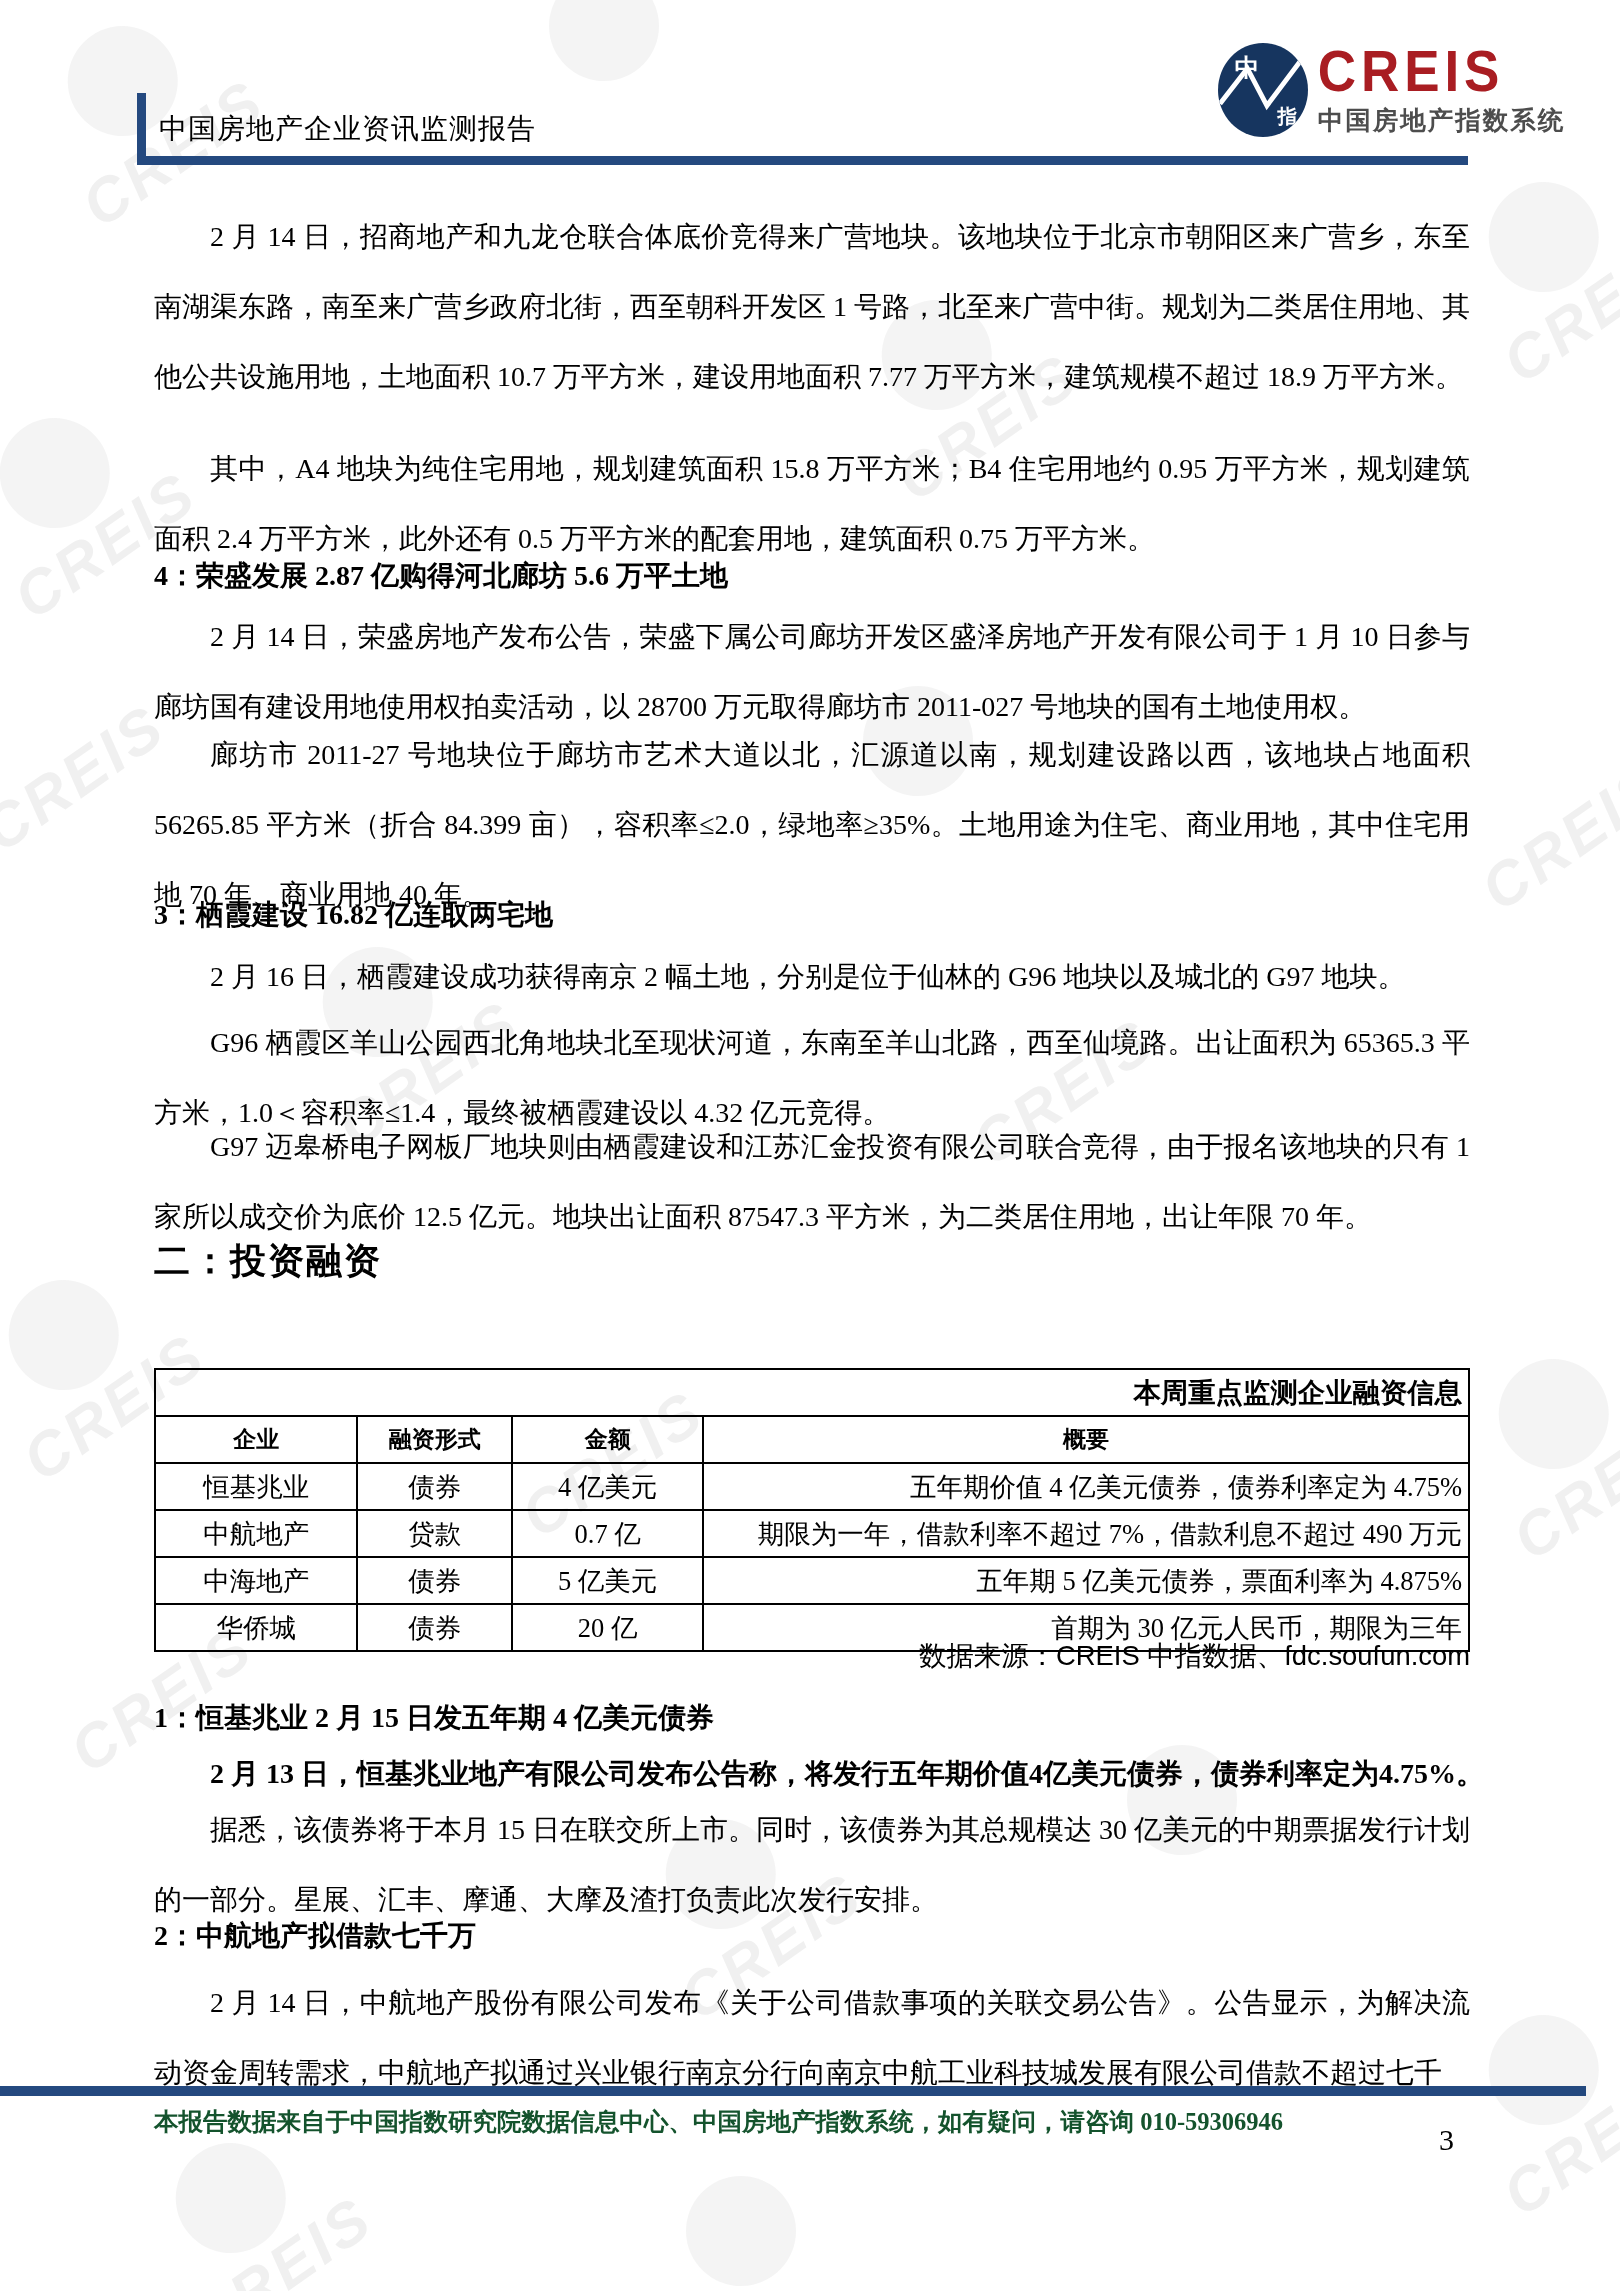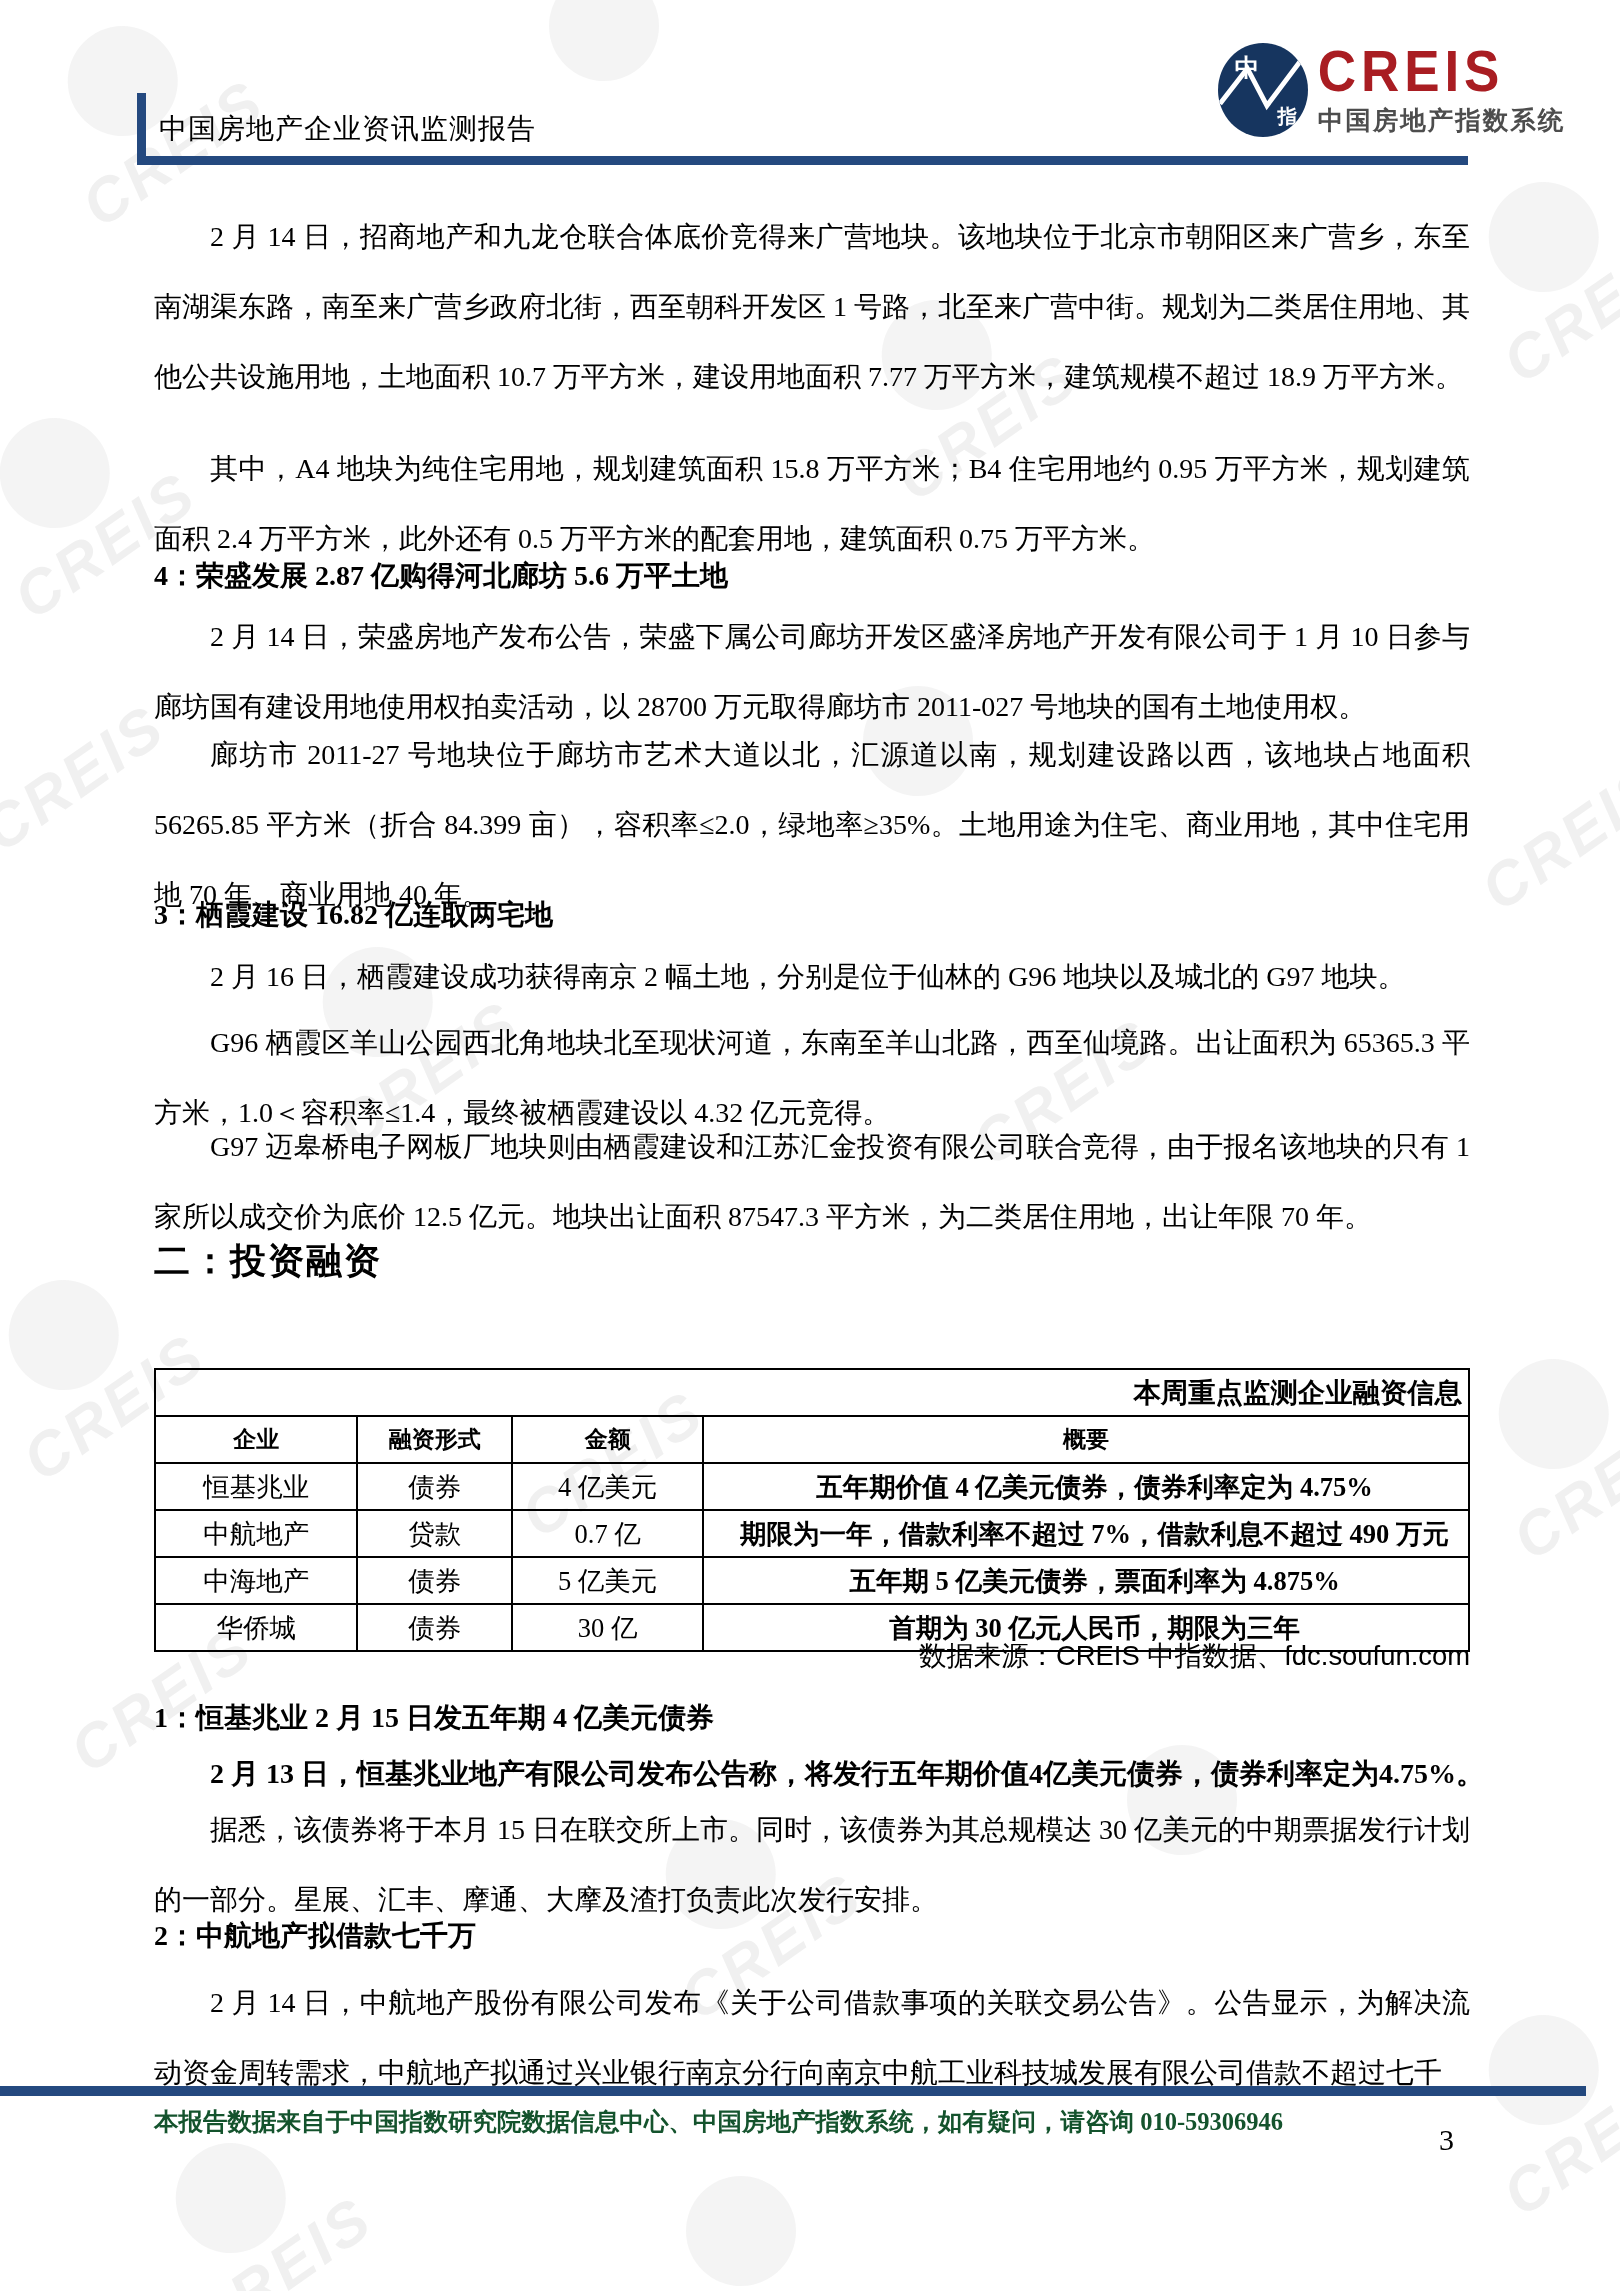--- a/index.html
+++ b/index.html
@@ -37,21 +37,21 @@
   .sec-h{font-size:36px;line-height:65px;font-weight:bold;letter-spacing:2px;}
   .nowrap{white-space:nowrap;overflow:hidden;text-align:left;font-weight:bold;}
   
   .fin-table{width:1316px;border-collapse:collapse;table-layout:fixed;
       font-size:26.5px;background:transparent;}
   .fin-table td,.fin-table th{border:2px solid #000;height:45px;padding:0 5.9px;
       text-align:center;font-weight:normal;overflow:hidden;white-space:nowrap;}
   .fin-table{border:2.9px solid #000;}
   .fin-table .t-title td{font-weight:bold;font-size:27.4px;text-align:right;}
   .fin-table th{font-weight:bold;font-size:23px;}
-  .fin-table td.desc{text-align:center;padding-left:23px;font-weight:bold;}
+  .fin-table td.desc{text-align:right;padding-left:23px;}
   .source-line{font-size:27.4px;line-height:49px;text-align:right;
       font-family:"Liberation Sans","DejaVu Sans",sans-serif;}
   
   .f-bar{position:absolute;left:0;top:2086px;width:1586px;height:9.8px;background:#24497F;z-index:2;}
   .f-note{position:absolute;left:154px;top:2105px;font-size:24.5px;font-weight:bold;
       color:#14532d;white-space:nowrap;z-index:2;}
   .f-page{position:absolute;left:1439px;top:2123px;font-size:30px;z-index:2;}
 </style>
 </head>
 <body>
@@ -187,21 +187,21 @@
         </tr>
         <tr>
           <td>中海地产</td>
           <td>债券</td>
           <td>5 亿美元</td>
           <td class="desc">五年期 5 亿美元债券，票面利率为 4.875%</td>
         </tr>
         <tr>
           <td>华侨城</td>
           <td>债券</td>
-          <td>30 亿</td>
+          <td>20 亿</td>
           <td class="desc">首期为 30 亿元人民币，期限为三年</td>
         </tr>
       </tbody>
     </table>
 
     <div class="blk source-line" style="top:1429px">数据来源：CREIS 中指数据、fdc.soufun.com</div>
 
     <h3 class="blk body-h" style="top:1487px">1：恒基兆业 2 月 15 日发五年期 4 亿美元债券</h3>
     <p class="blk body-p nowrap" style="top:1537px">2 月 13 日，恒基兆业地产有限公司发布公告称，将发行五年期价值4亿美元债券，债券利率定为4.75%。</p>
     <p class="blk body-p" style="top:1593px">据悉，该债券将于本月 15 日在联交所上市。同时，该债券为其总规模达 30 亿美元的中期票据发行计划的一部分。星展、汇丰、摩通、大摩及渣打负责此次发行安排。</p>

